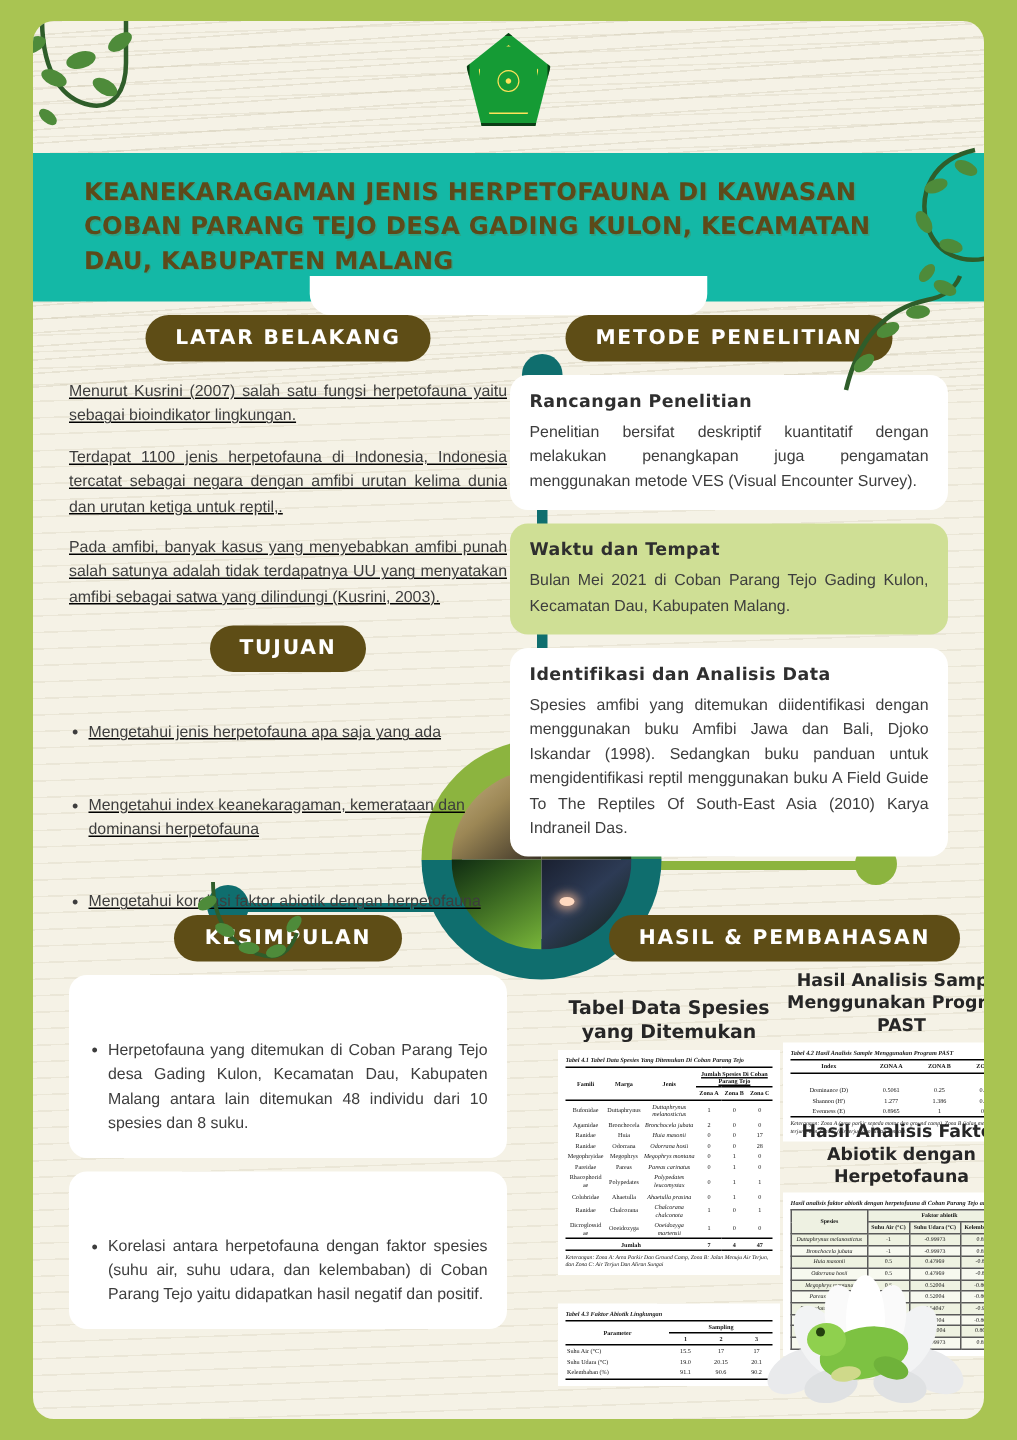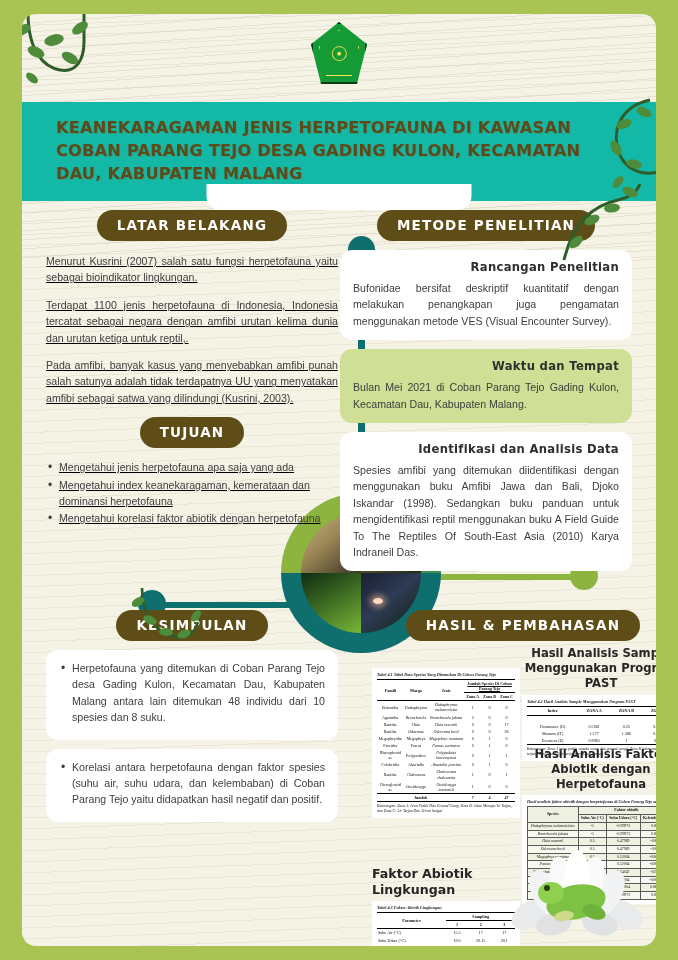--- a/index.html
+++ b/index.html
@@ -113,30 +113,30 @@
   .bg-text p { margin-bottom: 11px; }
 
   .card {
     background: #ffffff;
     border-radius: 12px;
     padding: 10px 13px 11px;
     margin-top: 9px;
   }
   .card.green { background: #cfdf95; }
   .card h3 {
-    text-align: right;
+    text-align: left;
     font-size: 11.6px;
     font-weight: 700;
     color: #2f2f2f;
     margin-bottom: 6px;
     letter-spacing: 0.3px;
     font-family: "DejaVu Sans", sans-serif;
   }
   ul { list-style: none; }
-  li { position: relative; padding-left: 13px; margin-bottom: 3px; }
+  li { position: relative; padding-left: 13px; margin-bottom: 3px; margin-top: 32px; }
   li::before {
     content: "\2022"; position: absolute; left: 2px; top: -1px;
     color: #3d3d3d; font-size: 12px;
   }
   .tujuan-list { margin-top: 11px; }
   .tujuan-list li { text-align: left; margin-bottom: 1px;}
 
   
   .ring-outer {
     position: absolute; left: 259px; top: 479px;
@@ -318,41 +318,42 @@
       </div>
     </div>
 
     <div class="col col-right">
       <div class="pill-wrap">
         <span class="pill">METODE PENELITIAN</span>
       </div>
 
       <div class="card">
         <h3>Rancangan Penelitian</h3>
-        <p class="body">Bufonidae bersifat deskriptif kuantitatif dengan melakukan penangkapan juga pengamatan menggunakan metode VES (Visual Encounter Survey).</p>
+        <p class="body">Penelitian bersifat deskriptif kuantitatif dengan melakukan penangkapan juga pengamatan menggunakan metode VES (Visual Encounter Survey).</p>
       </div>
 
       <div class="card green">
         <h3>Waktu dan Tempat</h3>
         <p class="body">Bulan Mei 2021 di Coban Parang Tejo Gading Kulon, Kecamatan Dau, Kabupaten Malang.</p>
       </div>
 
       <div class="card">
         <h3>Identifikasi dan Analisis Data</h3>
         <p class="body">Spesies amfibi yang ditemukan diidentifikasi dengan menggunakan buku Amfibi Jawa dan Bali, Djoko Iskandar (1998). Sedangkan buku panduan untuk mengidentifikasi reptil menggunakan buku A Field Guide To The Reptiles Of South-East Asia (2010) Karya Indraneil Das.</p>
       </div>
     </div>
 
     <div class="col" style="left:345px;width:312px;top:596px;">
       <div class="pill-wrap">
         <span class="pill">HASIL &amp; PEMBAHASAN</span>
       </div>
     </div>
 
     <div style="position:absolute;left:350px;top:650px;width:148px;z-index:5">
+      <div class="tbl-title">Tabel Data Spesies yang Ditemukan</div>
       <div class="tbl-box" style="margin-top:4px">
         <span class="mini-cap">Tabel 4.1 Tabel Data Spesies Yang Ditemukan Di Coban Parang Tejo</span>
         <table class="mini">
           <thead>
             <tr class="rule-top">
               <th rowspan="2" class="rule-bot">Famili</th>
               <th rowspan="2" class="rule-bot">Marga</th>
               <th rowspan="2" class="rule-bot">Jenis</th>
               <th colspan="3" style="border-bottom:0.5px solid #000;text-decoration:underline">Jumlah Spesies Di Coban Parang Tejo</th>
             </tr>
@@ -449,21 +450,20 @@
               <td style="font-weight:700">4</td>
               <td style="font-weight:700">47</td>
             </tr>
           </tbody>
         </table>
         <div class="note">Keterangan: Zona A: Area Parkir Dan Ground Camp, Zona B: Jalan Menuju Air Terjun, dan Zona C: Air Terjun Dan Aliran Sungai</div>
       </div>
     </div>
 
     <div style="position:absolute;left:350px;top:852px;width:148px;z-index:5">
-      <div class="tbl-title" style="text-align:left">Faktor Abiotik Lingkungan</div>
       <div class="tbl-box" style="margin-top:3px">
         <span class="mini-cap">Tabel 4.3 Faktor Abiotik Lingkungan</span>
         <table class="mini">
           <thead>
             <tr class="rule-top">
               <th rowspan="2" class="rule-bot">Parameter</th>
               <th colspan="3" style="border-bottom:0.5px solid #000">Sampling</th>
             </tr>
             <tr class="rule-bot">
               <th>1</th>

